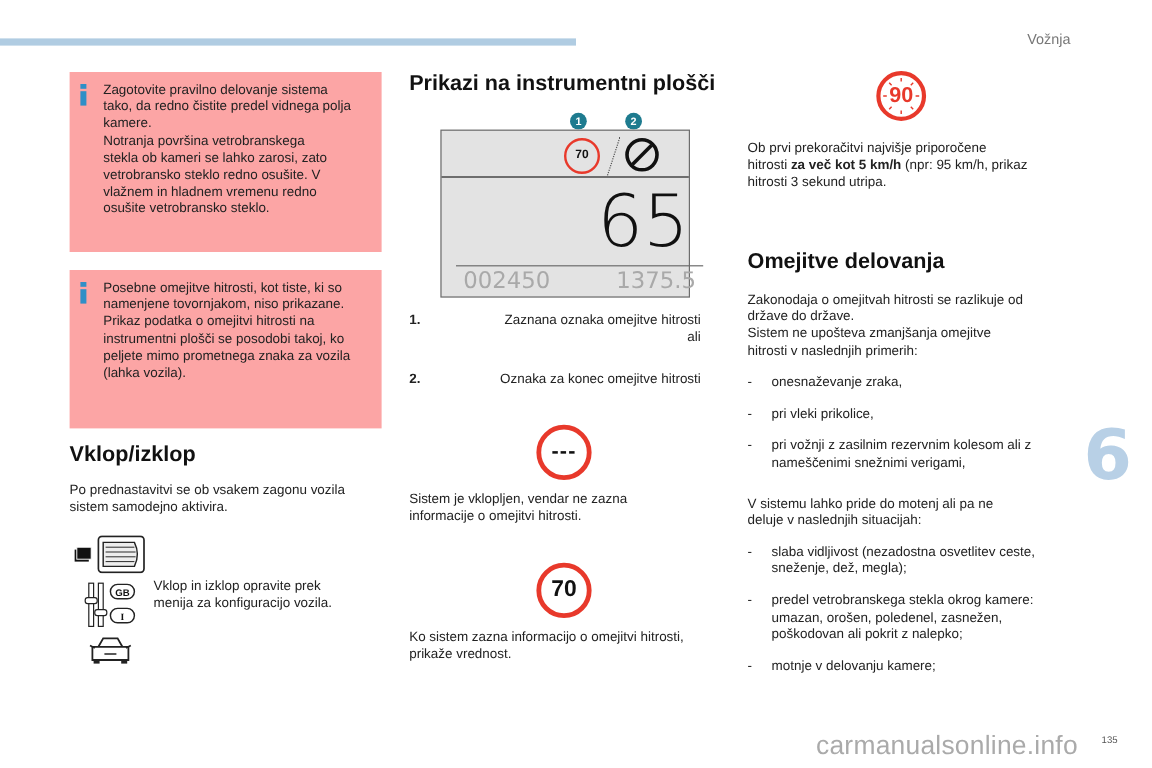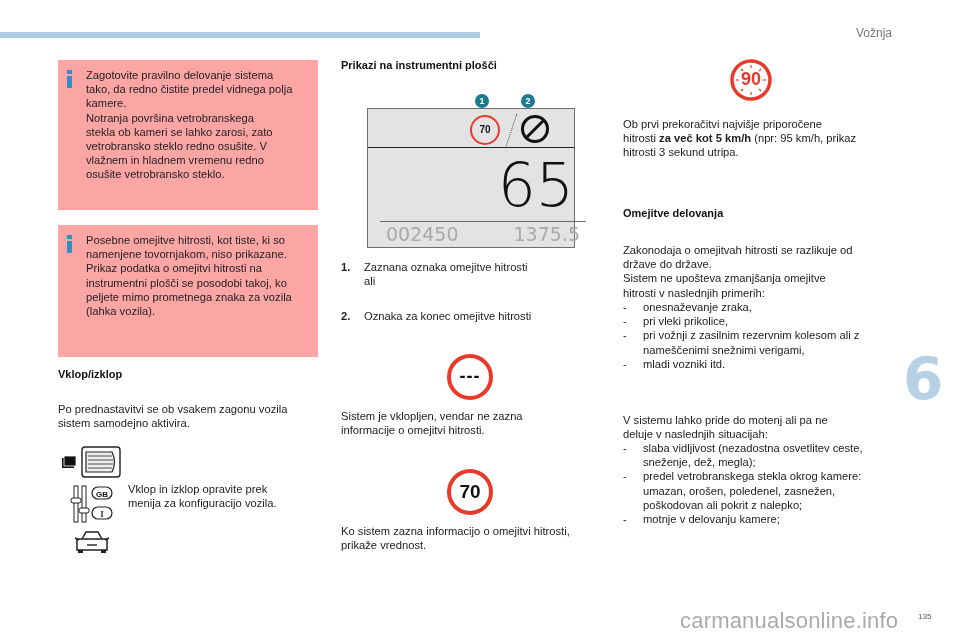--- a/index.html
+++ b/index.html
@@ -11,30 +11,30 @@
   .chapter-num { position: absolute; left: 903px; top: 345px; font-size: 58px; font-weight: bold; color: #b8d0e6; font-family: "DejaVu Sans", sans-serif; }
   .page-num { position: absolute; left: 918px; top: 612px; font-size: 8px; color: #555; }
   .watermark { position: absolute; left: 680px; top: 608px; font-size: 22px; color: #aaaaaa; letter-spacing: 0.2px; }
 
   .info-box { position: absolute; left: 58px; width: 260px; background: #fca5a5; padding: 8px 10px 10px 28px; font-size: 11.2px; line-height: 14.2px; color: #222; }
   .info-box .info-icon { position: absolute; left: 9px; top: 10px; width: 5px; height: 18px; }
   .info-icon .dot { position: absolute; left: 0; top: 0; width: 5px; height: 4px; background: #2f8fc7; }
   .info-icon .bar { position: absolute; left: 0; top: 6px; width: 5px; height: 12px; background: #2f8fc7; }
   .info-box p { white-space: pre-line; }
 
-  .h2 { position: absolute; font-size: 11px; font-weight: bold; color: #111; }
+  .h2 { position: absolute; font-size: 18px; font-weight: bold; color: #111; }
   .txt { position: absolute; font-size: 11.2px; line-height: 14.2px; color: #222; white-space: pre-line; }
   .txt b { font-weight: bold; }
 
   .list-item { position: absolute; font-size: 11.2px; line-height: 14.2px; color: #222; }
   .list-item .num { position: absolute; left: 0; top: 0; font-weight: bold; }
-  .list-item .lt { position: absolute; left: 23px; top: 0; white-space: pre-line; width: 220px; }
+  .list-item .lt { position: absolute; left: 23px; top: 0; white-space: pre-line; width: 220px; text-align: right; }
 
   .dash-list { list-style: none; }
-  .dash-list li { position: relative; padding-left: 20px; }
+  .dash-list li { position: relative; padding-left: 20px; margin-top: 12px; }
   .dash-list li::before { content: "-"; position: absolute; left: 0; top: 0; }
 
   
   .panel { position: absolute; left: 367px; top: 108px; width: 208px; height: 140px; background: #e3e3e3; border: 1px solid #6d6d6d; }
   .panel .row1 { position: absolute; left: 0; top: 0; width: 100%; height: 39px; border-bottom: 1px solid #222; }
   .panel .row3 { position: absolute; left: 0; bottom: 0; width: 100%; height: 26px; border-top: 1px solid #6d6d6d; margin-left: 12px; }
   .panel .speed { position: absolute; left: 0; top: 46px; width: 100%; text-align: right; font-size: 60px; line-height: 60px; color: #111; font-family: "DejaVu Sans", sans-serif; font-weight: 300; }
   .panel .odo { position: absolute; left: 6px; bottom: 2px; font-size: 19px; color: #a9a9a9; font-family: "DejaVu Sans", sans-serif; }
   .panel .trip { position: absolute; right: 6px; bottom: 2px; font-size: 19px; color: #a9a9a9; font-family: "DejaVu Sans", sans-serif; }
   .sign70small { position: absolute; left: 102px; top: 6px; width: 30px; height: 30px; border: 2.5px solid #e8392b; border-radius: 50%; background: #e3e3e3; font-size: 10px; font-weight: bold; text-align: center; line-height: 25px; color: #111; }
@@ -187,21 +187,20 @@
 <div class="h2" style="left:623px;top:207px;">Omejitve delovanja</div>
 <div class="txt" style="left:623px;top:243px;">Zakonodaja o omejitvah hitrosti se razlikuje od
 države do države.
 Sistem ne upošteva zmanjšanja omejitve
 hitrosti v naslednjih primerih:</div>
 
 <ul class="dash-list txt" style="left:623px;top:300px;width:270px;white-space:normal;">
   <li>onesnaževanje zraka,</li>
   <li>pri vleki prikolice,</li>
   <li>pri vožnji z zasilnim rezervnim kolesom ali z nameščenimi snežnimi verigami,</li>
-  <li>mladi vozniki itd.</li>
 </ul>
 
 <div class="txt" style="left:623px;top:413px;">V sistemu lahko pride do motenj ali pa ne
 deluje v naslednjih situacijah:</div>
 <ul class="dash-list txt" style="left:623px;top:441px;width:270px;white-space:normal;">
   <li>slaba vidljivost (nezadostna osvetlitev ceste, sneženje, dež, megla);</li>
   <li>predel vetrobranskega stekla okrog kamere: umazan, orošen, poledenel, zasnežen, poškodovan ali pokrit z nalepko;</li>
   <li>motnje v delovanju kamere;</li>
 </ul>
 

